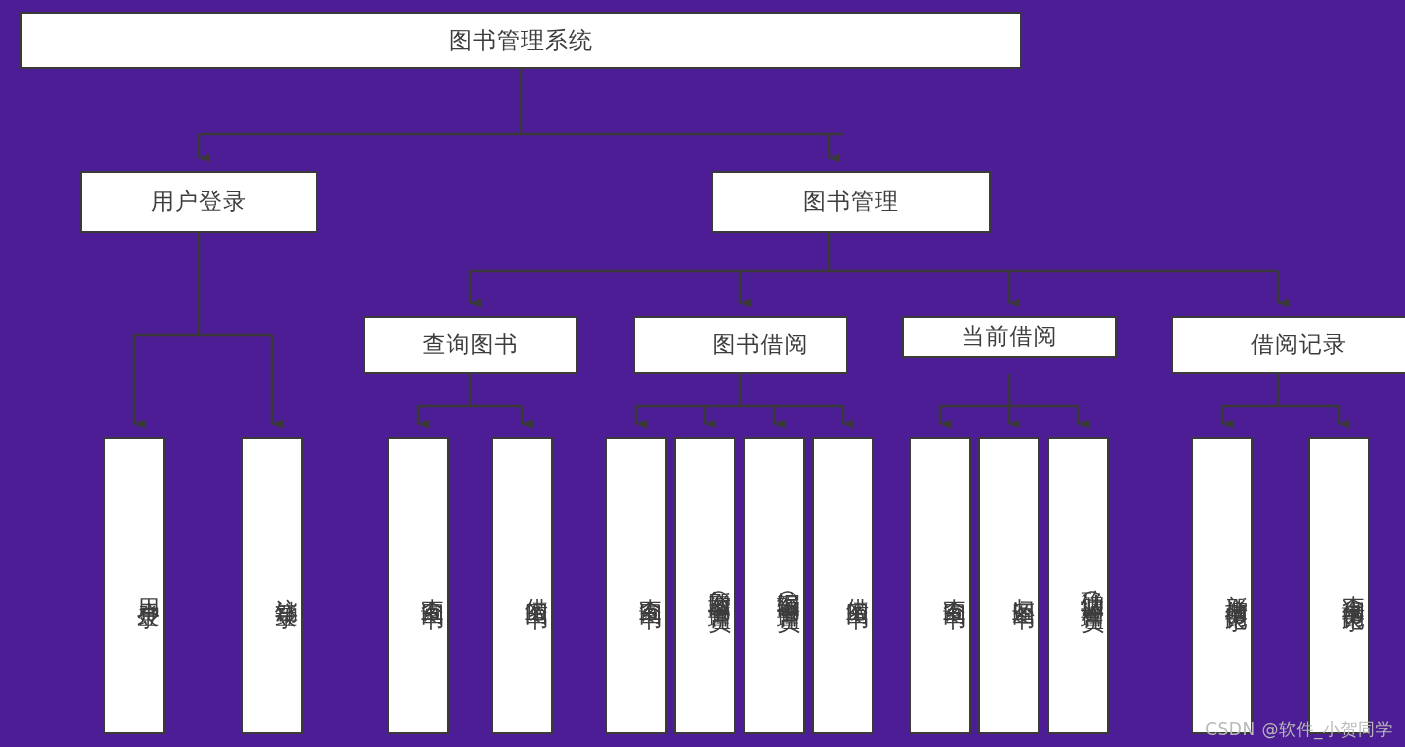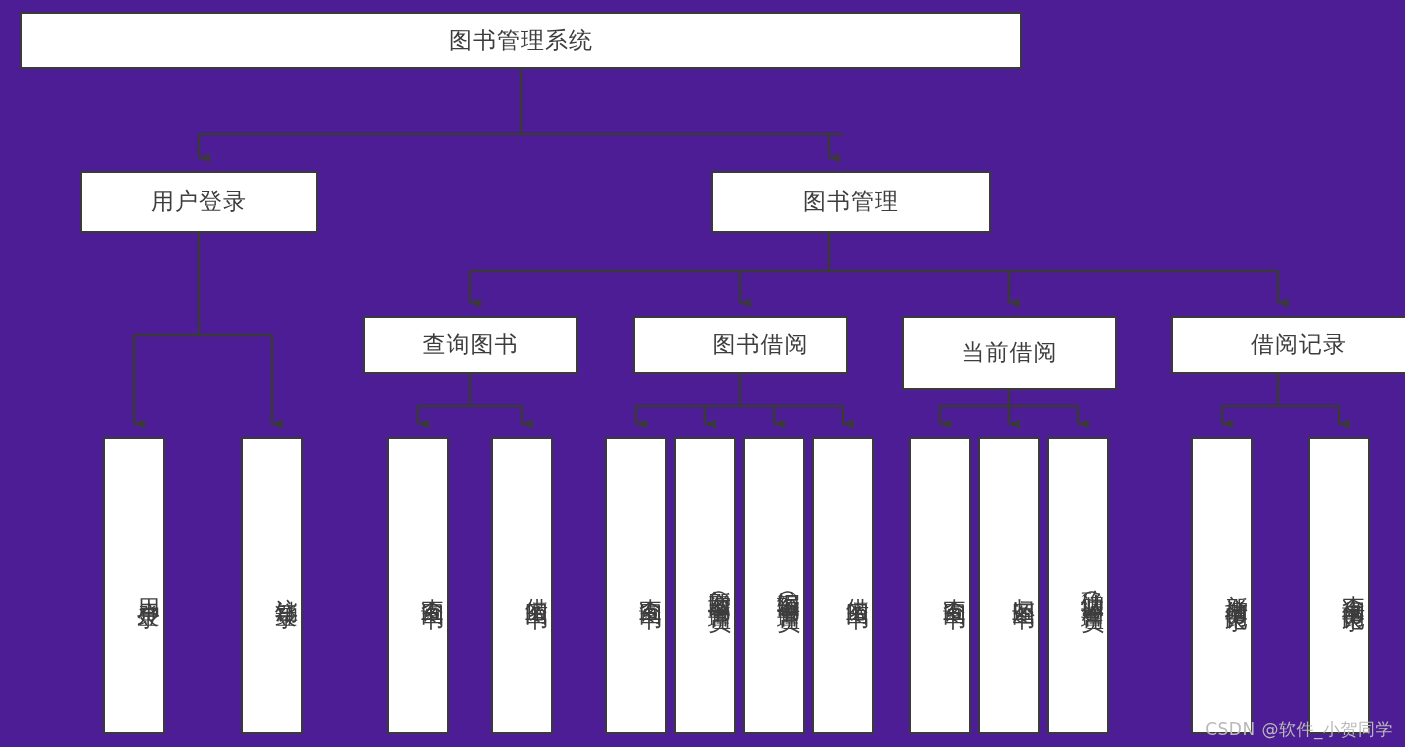--- a/index.html
+++ b/index.html
@@ -137,21 +137,21 @@
   <div class="node horiz" style="left:711px; top:171px; width:280px; height:62px;">
     <span class="label">图书管理</span>
   </div>
 
   <div class="node horiz" style="left:363px; top:316px; width:215px; height:58px;">
     <span class="label">查询图书</span>
   </div>
   <div class="node horiz" style="left:633px; top:316px; width:215px; height:58px;padding-left:40px;">
     <span class="label">图书借阅</span>
   </div>
-  <div class="node horiz" style="left:902px; top:316px; width:215px; height:74px;justify-content:center;">
+  <div class="node horiz" style="left:902px; top:316px; width:215px; height:42px;justify-content:center;">
     <span class="label">当前借阅</span>
   </div>
   <div class="node horiz" style="left:1171px; top:316px; width:256px; height:58px;">
     <span class="label">借阅记录</span>
   </div>
 
   <div class="node vert" style="left:103px; top:437px; width:62px; height:297px;">
     <span class="label">用户登录</span>
   </div>
   <div class="node vert" style="left:241px; top:437px; width:62px; height:297px;">

